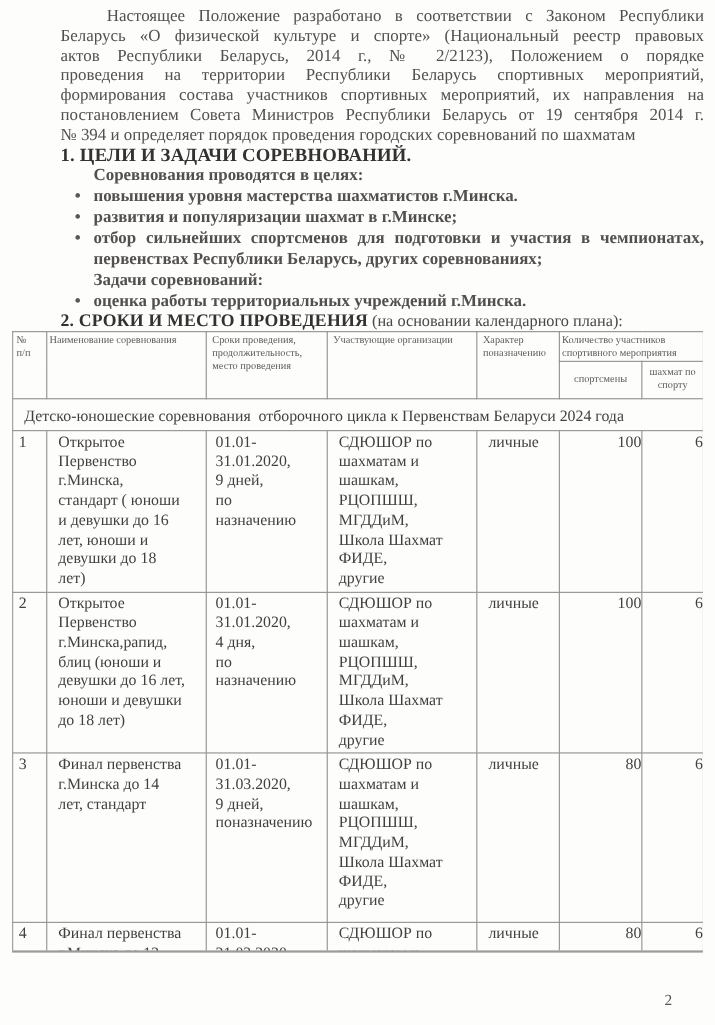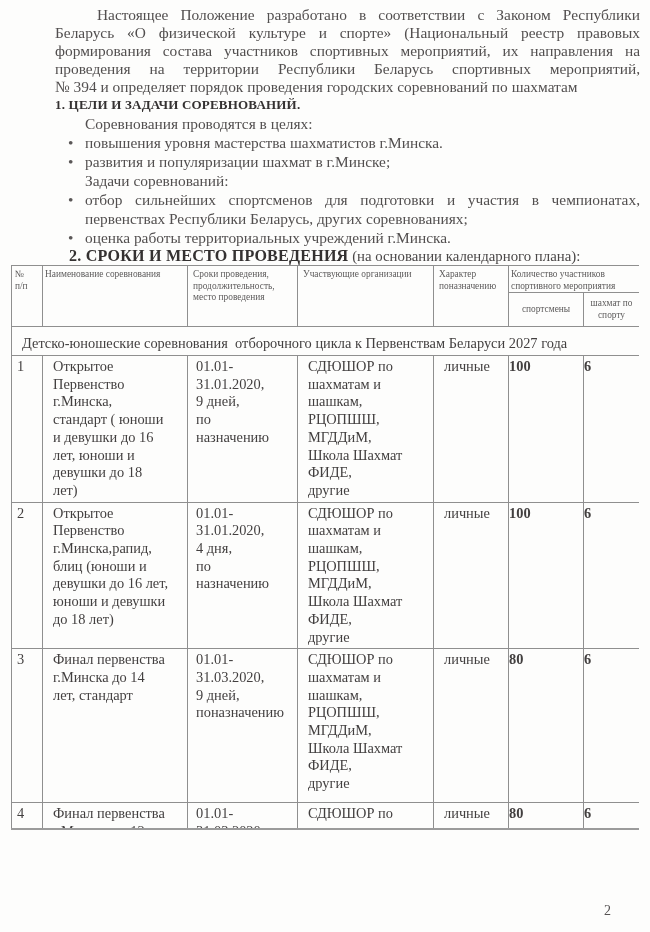--- a/index.html
+++ b/index.html
@@ -19,36 +19,36 @@
   }
   
   .intro { font-size: 15.4px; line-height: 18px; color: #524f4f; }
   .jline { text-align: justify; text-align-last: justify; }
   .intro div.jline:first-child { text-indent: 42px; }
   .intro div.jline:last-of-type { text-align-last: auto; }
   .jline.last { text-align-last: auto; }
 
   .h1 {
     font-weight: bold;
-    font-size: 13px;
+    font-size: 17px;
     line-height: 18px;
     color: #343131;
     letter-spacing: 0.2px;
   }
-  .goals-list { font-size: 15.4px; line-height: 19px; color: #524f4f; }
+  .goals-list { font-size: 15.4px; line-height: 19px; color: #524f4f; font-weight: bold; }
   .li { position: relative; padding-left: 30px; }
   .li.bullet::before {
     content: "\2022";
     position: absolute;
     left: 13px;
     top: 0;
     color: #5a5757;
   }
   .h2 {
-    margin-left: 14px;
+    margin-left: 0;
     font-size: 14.8px;
     line-height: 18px;
     color: #4a4747;
     white-space: nowrap;
   }
   .h2 .b { font-weight: bold; font-size: 16.1px; color: #343131; letter-spacing: 0.2px; }
 
   
   .table-clip {
     margin-left: 11px;
@@ -92,21 +92,21 @@
     height: 24px;
   }
   .sched tbody td {
     font-size: 14.4px;
     line-height: 17.7px;
     color: #423f3f;
     padding: 2px 4px 2px 10px;
   }
   .c-num  { padding-left: 5px !important; }
   .c-dates{ padding-left: 8px !important; }
-  .c-ath, .c-jud { text-align: left; padding-left: 0 !important; padding-right: 0 !important; font-weight: bold; }
+  .c-ath, .c-jud { text-align: right; padding-left: 0 !important; padding-right: 0 !important; }
   tbody tr:nth-child(2) { height: 142px; }
   tbody tr:nth-child(3) { height: 142px; }
   tbody tr:nth-child(4) { height: 154px; }
   tbody tr:nth-child(5) { height: 150px; }
 
   .page-num {
     position: absolute;
     left: 604px;
     top: 903px;
     font-size: 14px;
@@ -119,50 +119,52 @@
 <div class="page">
 
   <div class="text-block">
 
     <div class="intro">
 
         <div class="jline">Настоящее Положение разработано в соответствии с Законом Республики</div>
 
         <div class="jline">Беларусь «О физической культуре и спорте» (Национальный реестр правовых</div>
 
+        <div class="jline">актов Республики Беларусь, 2014 г., № 2/2123), Положением о порядке</div>
+
+        <div class="jline">проведения на территории Республики Беларусь спортивных мероприятий,</div>
 
         <div class="jline">формирования состава участников спортивных мероприятий, их направления на</div>
 
-        <div class="jline">проведения на территории Республики Беларусь спортивных мероприятий,</div>
-
-
+
+        <div class="jline">постановлением Совета Министров Республики Беларусь от 19 сентября 2014 г.</div>
 
         <div class="jline">№ 394 и определяет порядок проведения городских соревнований по шахматам</div>
 
 
     </div>
 
     <div class="h1">1. ЦЕЛИ И ЗАДАЧИ СОРЕВНОВАНИЙ.</div>
 
     <div class="goals-list">
         <div class="li plain">
           <div class="jline last">Соревнования проводятся в целях:</div>
         </div>
         <div class="li bullet">
           <div class="jline last">повышения уровня мастерства шахматистов г.Минска.</div>
         </div>
         <div class="li bullet">
           <div class="jline last">развития и популяризации шахмат в г.Минске;</div>
         </div>
-        <div class="li plain">
-          <div class="jline last">Задачи соревнований:</div>
-        </div>
         <div class="li bullet">
           <div class="jline">отбор сильнейших спортсменов для подготовки и участия в чемпионатах,</div>
           <div class="jline last">первенствах Республики Беларусь, других соревнованиях;</div>
+        </div>
+        <div class="li plain">
+          <div class="jline last">Задачи соревнований:</div>
         </div>
         <div class="li bullet">
           <div class="jline last">оценка работы территориальных учреждений г.Минска.</div>
         </div>
       </div>
 
     <div class="h2"><span class="b">2. СРОКИ И МЕСТО ПРОВЕДЕНИЯ</span><span> (на основании календарного плана):</span></div>
 
   </div>
 
@@ -192,21 +194,21 @@
 спортивного мероприятия</th>
         </tr>
         <tr>
           <th class="h-sub">спортсмены</th>
           <th class="h-sub">шахмат по
 спорту</th>
         </tr>
       </thead>
       <tbody>
         <tr class="section-row">
-          <td colspan="7">Детско-юношеские соревнования  отборочного цикла к Первенствам Беларуси 2027 года</td>
+          <td colspan="7">Детско-юношеские соревнования  отборочного цикла к Первенствам Беларуси 2024 года</td>
         </tr>
 
           <tr class="data-row">
             <td class="c-num">1</td>
             <td class="c-name">Открытое
 Первенство
 г.Минска,
 стандарт ( юноши
 и девушки до 16
 лет, юноши и

